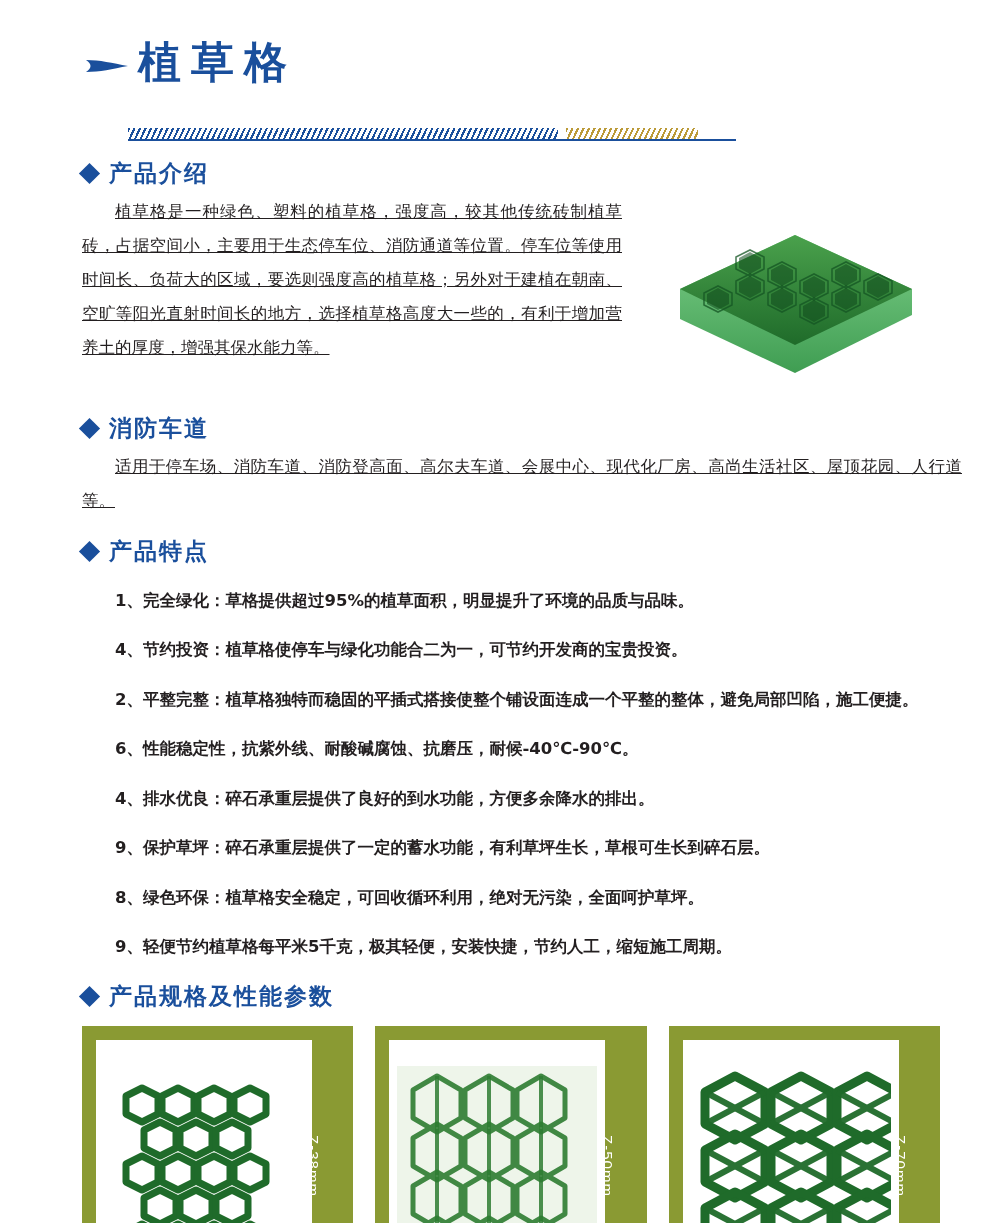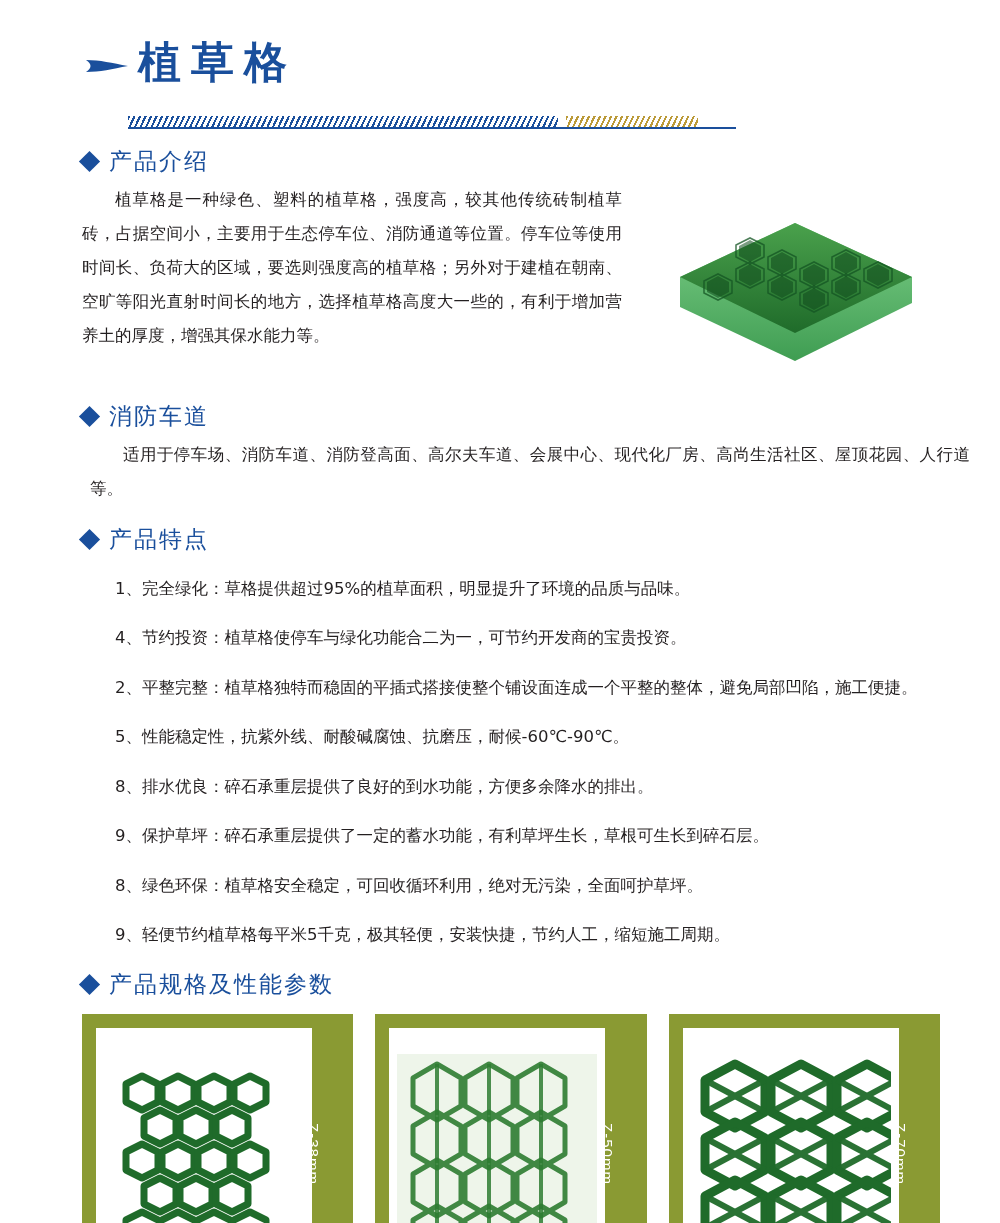--- a/index.html
+++ b/index.html
@@ -20,21 +20,21 @@
     position: relative;
     width: 1000px;
     height: 1223px;
     box-sizing: border-box;
     padding: 0 60px;
   }
 
   
   .header {
     position: relative;
-    padding-top: 22px;
+    padding-top: 34px;
     height: 88px;
   }
   .header-arrow {
     position: absolute;
     left: 26px;
     top: 56px;
     width: 44px;
     height: 20px;
   }
   .header-title {
@@ -97,37 +97,38 @@
   .diamond {
     width: 15px;
     height: 15px;
     background: #1a4f9c;
     transform: rotate(45deg);
     margin-right: 12px;
     flex: 0 0 auto;
   }
   .section-title {
     font-size: 23px;
-    font-weight: normal;
+    font-weight: bold;
     color: #1a4f9c;
     letter-spacing: 2px;
     font-family: "DejaVu Sans", "Liberation Sans", sans-serif;
   }
 
   
   .para {
     font-size: 16.5px;
     line-height: 34px;
     color: #231f20;
     text-align: justify;
     font-family: "DejaVu Sans", "Liberation Sans", sans-serif;
     margin: 6px 0 0 0;
   }
   .indent {
     text-indent: 33px;
+    text-decoration: underline;
   }
 
   
   .intro-wrap {
     position: relative;
     margin-top: 4px;
     min-height: 200px;
   }
   .intro-text {
     width: 540px;
@@ -135,27 +136,28 @@
   }
   .intro-photo {
     position: absolute;
     right: -10px;
     top: -18px;
     width: 310px;
     height: 215px;
   }
 
   .usage-text {
-    margin-left: 30px;
+    margin-left: 22px;
     width: 880px;
   }
 
   .feature-list {
     margin: 4px 0 0 22px;
     width: 880px;
+    font-weight: bold;
   }
   .feature-item {
     font-size: 16.5px;
     line-height: 33px;
     text-indent: 33px;
     text-align: justify;
     font-family: "DejaVu Sans", "Liberation Sans", sans-serif;
   }
 
   
@@ -288,22 +290,22 @@
   </div>
 
   <div class="section-head">
     <span class="diamond"></span>
     <span class="section-title">产品特点</span>
   </div>
   <div class="feature-list">
     <p class="feature-item">1、完全绿化：草格提供超过95%的植草面积，明显提升了环境的品质与品味。</p>
     <p class="feature-item">4、节约投资：植草格使停车与绿化功能合二为一，可节约开发商的宝贵投资。</p>
     <p class="feature-item">2、平整完整：植草格独特而稳固的平插式搭接使整个铺设面连成一个平整的整体，避免局部凹陷，施工便捷。</p>
-    <p class="feature-item">5、性能稳定性，抗紫外线、耐酸碱腐蚀、抗磨压，耐候-60℃-90℃。</p>
-    <p class="feature-item">8、排水优良：碎石承重层提供了良好的到水功能，方便多余降水的排出。</p>
+    <p class="feature-item">6、性能稳定性，抗紫外线、耐酸碱腐蚀、抗磨压，耐候-40℃-90℃。</p>
+    <p class="feature-item">4、排水优良：碎石承重层提供了良好的到水功能，方便多余降水的排出。</p>
     <p class="feature-item">9、保护草坪：碎石承重层提供了一定的蓄水功能，有利草坪生长，草根可生长到碎石层。</p>
     <p class="feature-item">8、绿色环保：植草格安全稳定，可回收循环利用，绝对无污染，全面呵护草坪。</p>
     <p class="feature-item">9、轻便节约植草格每平米5千克，极其轻便，安装快捷，节约人工，缩短施工周期。</p>
   </div>
 
   <div class="section-head">
     <span class="diamond"></span>
     <span class="section-title">产品规格及性能参数</span>
   </div>
 

